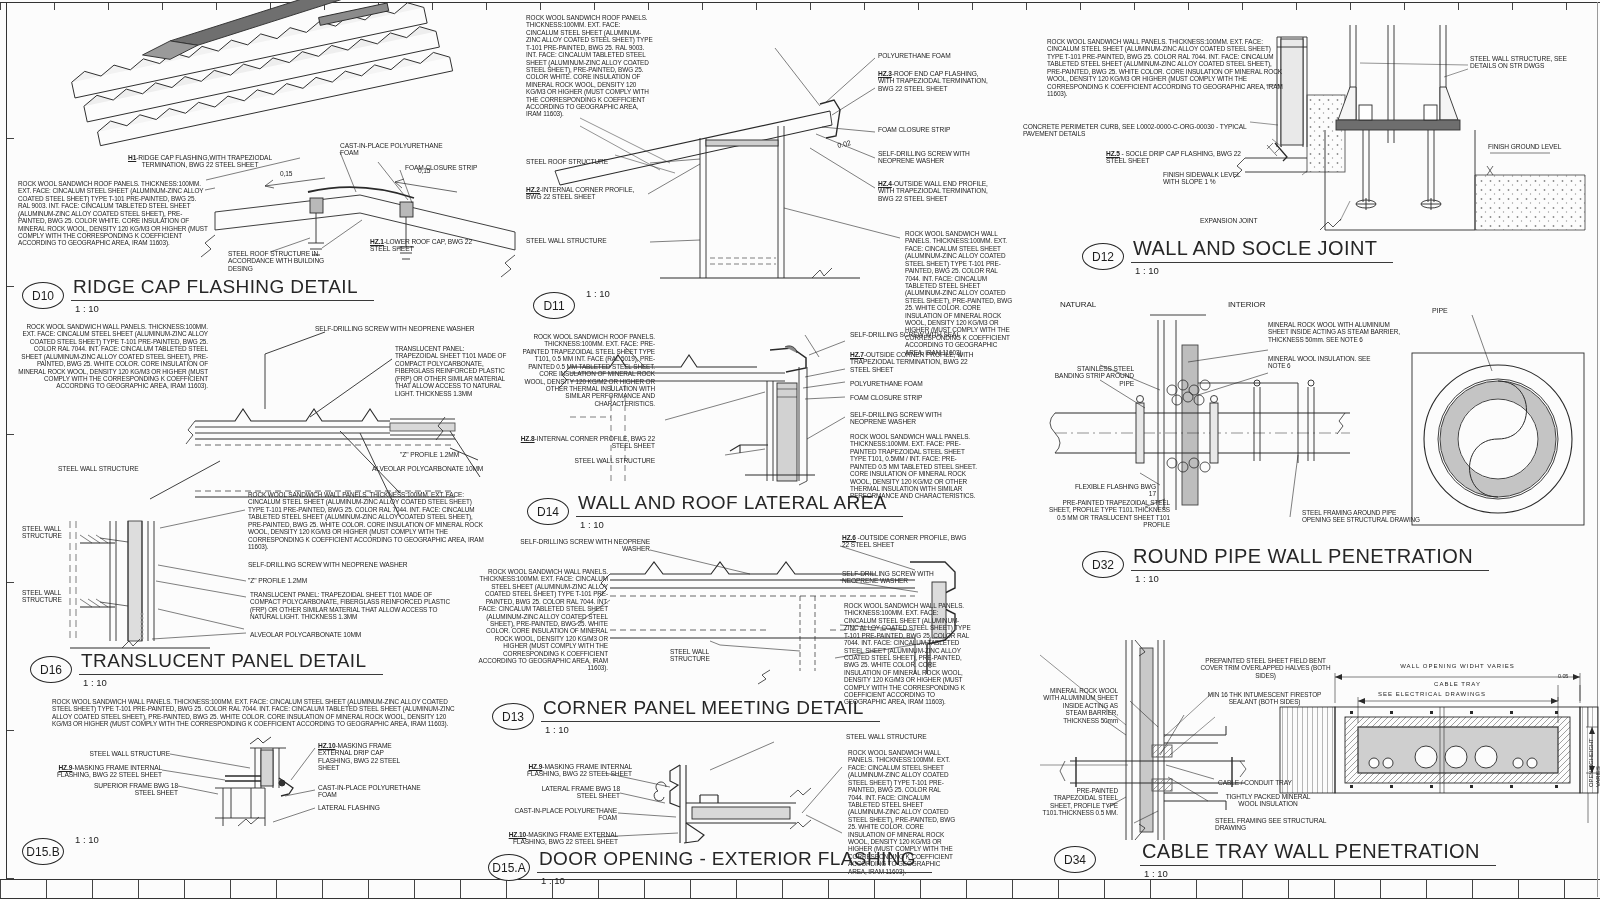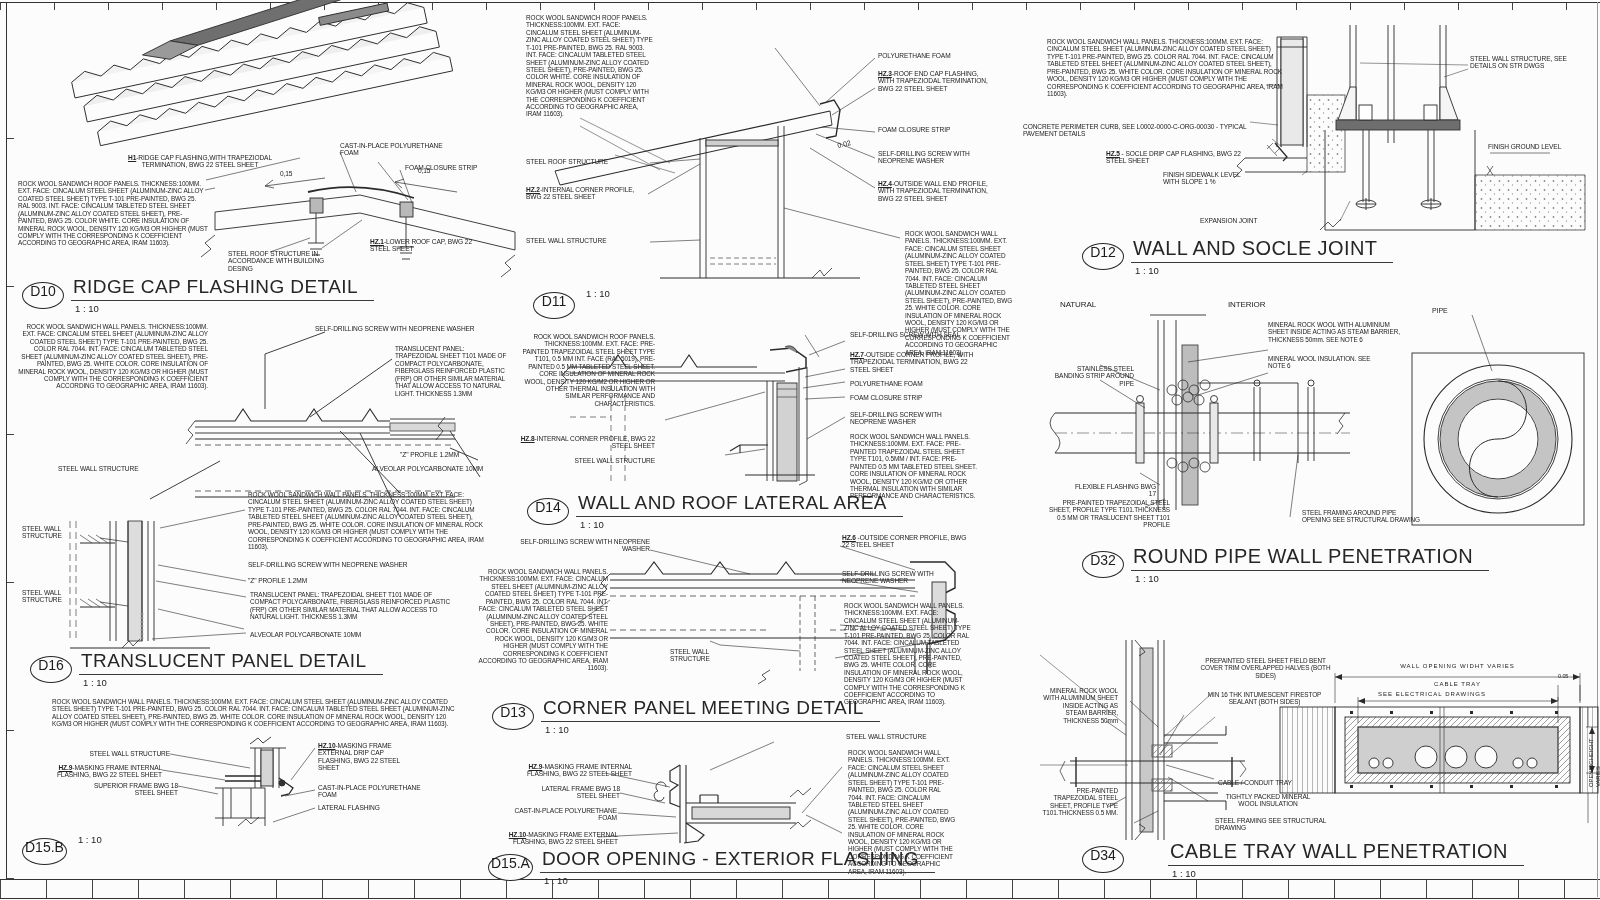--- a/index.html
+++ b/index.html
@@ -7,21 +7,21 @@
          font-family:"Liberation Sans","DejaVu Sans",sans-serif;color:#1c1c1c;}
   .s{position:absolute;}
   svg{position:absolute;left:0;top:0;overflow:visible;}
   .n{position:absolute;font-size:6.4px;line-height:1.16;letter-spacing:-0.1px;color:#222;}
   .l{position:absolute;font-size:6.6px;line-height:1.12;letter-spacing:-0.1px;color:#222;}
   .ra{text-align:right;}
   .ca{text-align:center;}
   .code{text-decoration:underline;font-weight:bold;}
   .titleg{position:absolute;display:flex;align-items:flex-start;gap:7px;}
   .bub{border:1.3px solid #2a2a2a;border-radius:50%;min-width:36px;height:25px;padding:0 2px;
-       display:flex;align-items:flex-start;justify-content:center;font-size:14px;margin-top:6px;background:#fcfcfc;}
+       display:flex;align-items:center;justify-content:center;font-size:12px;margin-top:6px;background:#fcfcfc;}
   .dtitle{font-size:19px;letter-spacing:0.4px;white-space:nowrap;color:#262626;
           border-bottom:1.6px solid #3a3a3a;padding:0 16px 2px 2px;}
   .sm .dtitle{font-size:20px;}
   .dscale{font-size:9.5px;margin:2px 0 0 4px;color:#222;}
   .vdim{position:absolute;writing-mode:vertical-rl;transform:rotate(180deg);font-size:5.8px;line-height:1.2;letter-spacing:0;}
 </style>
 </head>
 <body>
 
 <div id="sheet">
@@ -533,21 +533,21 @@
     <div class="n ca" style="left:162px;top:76px;width:125px;">MIN 16 THK INTUMESCENT FIRESTOP SEALANT (BOTH SIDES)</div>
     <div class="l" style="left:178px;top:164px;width:110px;">CABLE / CONDUIT TRAY</div>
     <div class="l ca" style="left:178px;top:178px;width:100px;">TIGHTLY PACKED MINERAL WOOL INSULATION</div>
     <div class="l" style="left:175px;top:202px;width:135px;">STEEL FRAMING SEE STRUCTURAL DRAWING</div>
     <div class="l ca" style="left:300px;top:48px;width:235px;font-size:6px;letter-spacing:1px;">WALL OPENING WIDHT VARIES</div>
     <div class="l ca" style="left:330px;top:66px;width:175px;font-size:6px;letter-spacing:1px;">CABLE TRAY</div>
     <div class="l" style="left:338px;top:76px;width:175px;font-size:6px;letter-spacing:1px;">SEE ELECTRICAL DRAWINGS</div>
     <div class="l" style="left:518px;top:58px;font-size:5.5px;">0.05</div>
     <div class="vdim" style="left:548px;top:108px;height:64px;">OPENINGHEIGHT VARIES</div>
   </div>
-  <div class="titleg sm" style="left:1082px;top:840px;gap:44px;">
+  <div class="titleg sm" style="left:1054px;top:840px;gap:44px;">
     <div class="bub">
         <span>D34</span>
       </div>
     <div>
         <div class="dtitle">CABLE TRAY WALL PENETRATION</div>
          <div class="dscale">1 : 10</div>
       </div>
   </div>
 
 </div>

